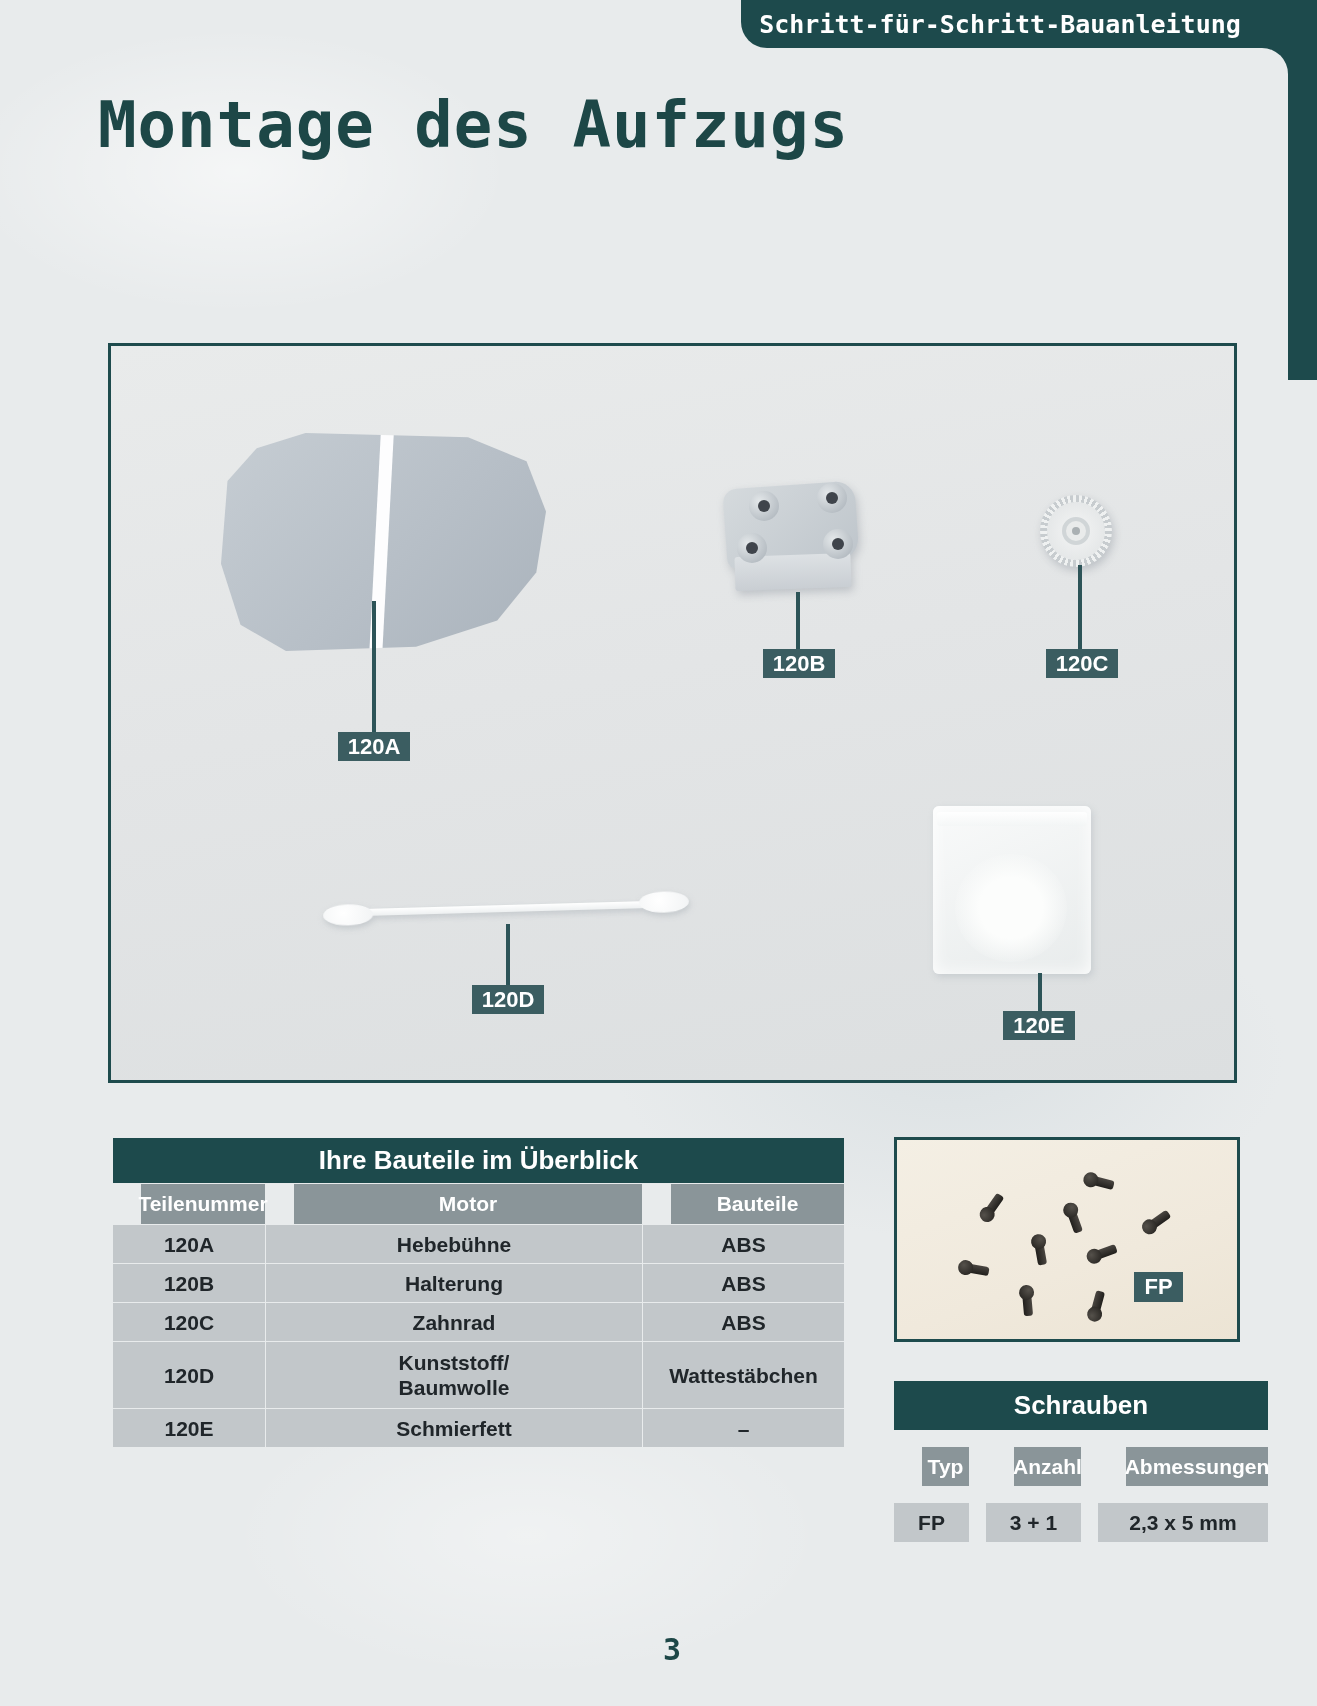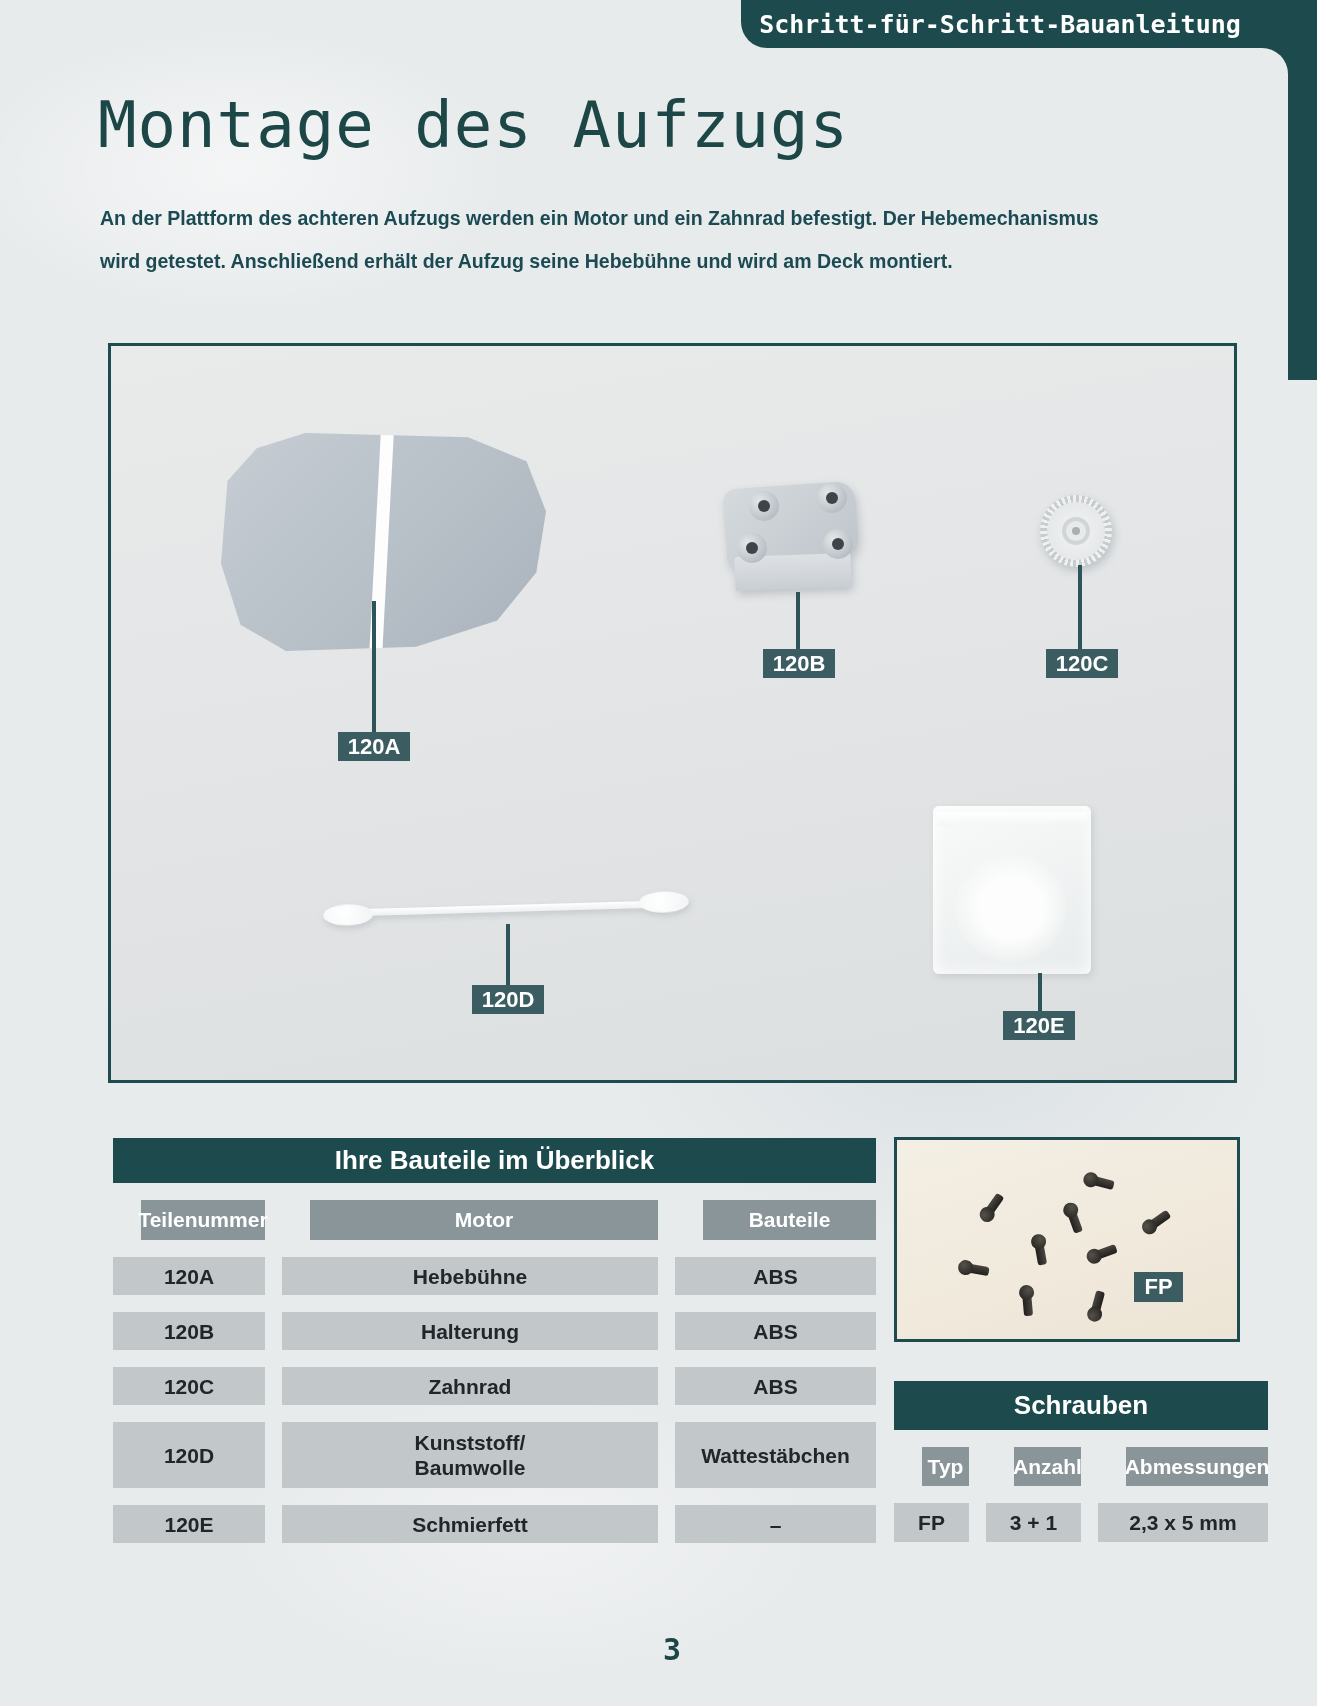--- a/index.html
+++ b/index.html
@@ -23,21 +23,21 @@
     color:#ffffff; font-family:"DejaVu Sans Mono", monospace;
     font-weight:bold; font-size:25px; white-space:nowrap;
   }
   .right-band{ position:absolute; left:1288px; top:0; width:29px; height:380px; background:#1d4a4c; }
   .corner-dark{ position:absolute; left:1262px; top:48px; width:26px; height:26px; background:#1d4a4c; }
   .corner-light{ position:absolute; left:1262px; top:48px; width:26px; height:26px; background:#e8ebec; border-top-right-radius:26px; }
 
   
   .title{
     position:absolute; left:98px; top:88px;
-    font-family:"DejaVu Sans Mono", monospace; font-weight:normal;
+    font-family:"DejaVu Sans Mono", monospace; font-weight:bold;
     font-size:64px; color:#1d4747; letter-spacing:1px; white-space:nowrap;
   }
   .intro{ position:absolute; left:100px; top:196px; color:#1b4a53; }
   .intro div{
     font-size:21px; font-weight:bold; line-height:43px; white-space:nowrap;
     transform:scaleX(.93); transform-origin:0 50%;
   }
 
   
   .photo-box{
@@ -105,21 +105,21 @@
     box-shadow:inset 0 0 18px rgba(255,255,255,.95), 2px 3px 7px rgba(150,160,168,.3);
   }
   .bag .seal{ position:absolute; left:4px; top:6px; right:4px; height:14px;
     background:linear-gradient(rgba(255,255,255,.9), rgba(240,244,244,.4)); border-radius:3px; }
   .bag .blob{ position:absolute; left:22px; top:48px; width:112px; height:108px; border-radius:50%;
     background:radial-gradient(#fcfdfc 40%, rgba(246,249,248,0) 75%); }
 
   
   .ptable{
     position:absolute; left:113px; top:1138px; width:735px;
-    display:grid; grid-template-columns:152px 376px 201px; gap:17px;
+    display:grid; grid-template-columns:152px 376px 201px; gap:1px;
   }
   .bar-title{
     grid-column:1/-1; background:#1d4a4c; color:#fff;
     display:flex; align-items:center; justify-content:center;
     font-size:26px; font-weight:bold; height:45px;
   }
   .cell{ display:flex; flex-direction:column; align-items:center; justify-content:center;
     text-align:center; font-weight:bold; }
   .cell.head{ background:#8a9599; color:#ffffff; font-size:21px; height:40px;margin-left:28px; }
   .cell.body{ background:#c2c7ca; color:#20262a; font-size:21px; height:38px; line-height:25px; }
@@ -161,24 +161,20 @@
 <div class="page">
 
   <div class="corner-dark"></div>
   <div class="corner-light"></div>
   <div class="right-band"></div>
   <div class="top-band">
     <span>Schritt-für-Schritt-Bauanleitung</span>
   </div>
 
   <h1 class="title">Montage des Aufzugs</h1>
-  <div class="intro">
-    <div>An der Plattform des achteren Aufzugs werden ein Motor und ein Zahnrad befestigt. Der Hebemechanismus</div>
-    <div>wird getestet. Anschließend erhält der Aufzug seine Hebebühne und wird am Deck montiert.</div>
-  </div>
 
   <div class="photo-box">
 
     <div class="octagon">
       <div class="stripe"></div>
     </div>
 
     <div class="bracket">
       <div class="body"></div>
       <div class="plate"></div>

